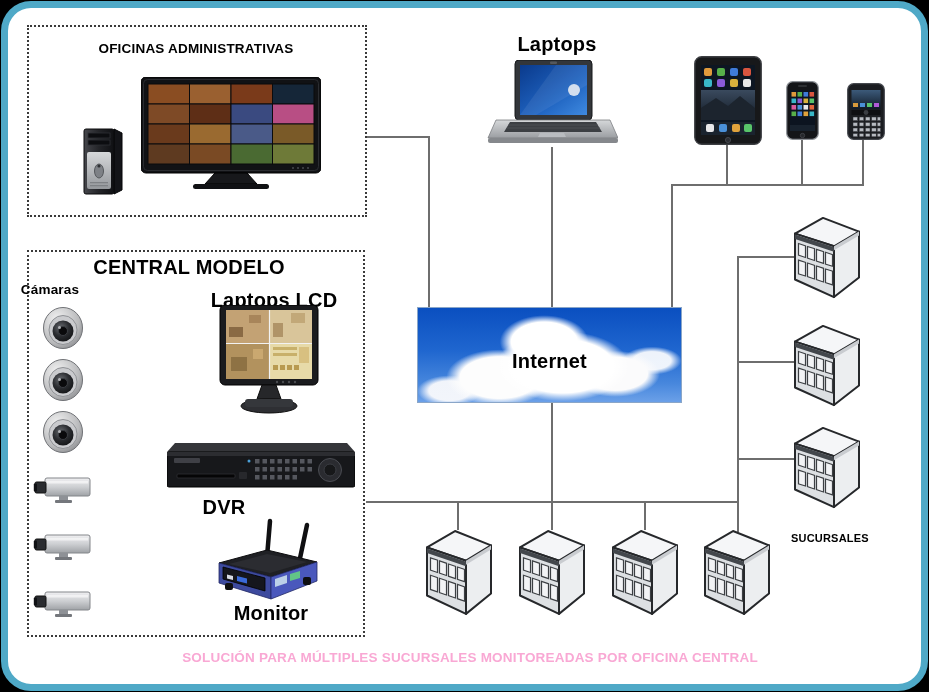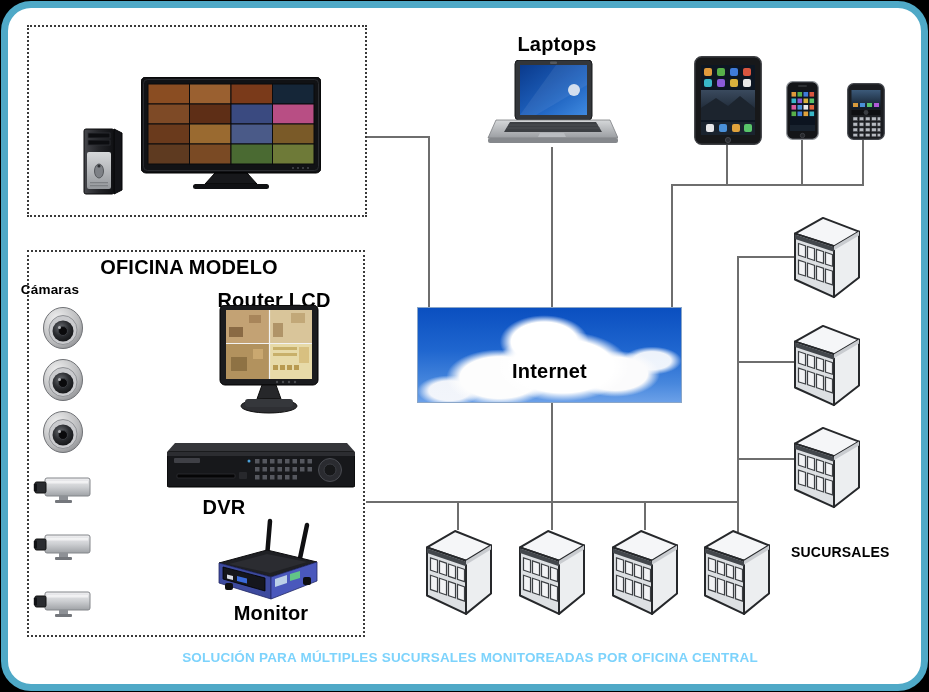--- a/index.html
+++ b/index.html
@@ -27,24 +27,24 @@
     border:1px solid #8aa6c8;box-sizing:border-box;
     background:
       radial-gradient(60px 36px at 48% 36%, #ffffff 55%, rgba(255,255,255,0) 74%),
       radial-gradient(88px 46px at 55% 62%, #ffffff 58%, rgba(255,255,255,0) 76%),
       radial-gradient(72px 38px at 31% 74%, #fdfdfd 55%, rgba(255,255,255,0) 74%),
       radial-gradient(62px 32px at 75% 70%, #fbfbfc 52%, rgba(255,255,255,0) 72%),
       radial-gradient(46px 22px at 12% 88%, rgba(250,250,252,.95) 45%, rgba(255,255,255,0) 70%),
       radial-gradient(42px 20px at 89% 56%, rgba(255,255,255,.92) 45%, rgba(255,255,255,0) 70%),
       linear-gradient(180deg, #0a4fc0 0%, #1f66cf 45%, #4787dd 80%, #6ba0e8 100%);
   }
-  .cloud .lbl{top:52px;left:50%;}
+  .cloud .lbl{top:42px;left:50%;}
   .icon svg{display:block;width:100%;height:100%;}
   .caption{position:absolute;left:470px;top:650px;transform:translateX(-50%);
-    font-weight:bold;font-size:13.5px;color:#7dd3fc;white-space:nowrap;letter-spacing:.2px;}
+    font-weight:bold;font-size:13.5px;color:#f9a8d4;white-space:nowrap;letter-spacing:.2px;}
 </style>
 </head>
 <body>
 
 <div id="canvas">
   <div class="frame"></div>
 
   <div id="lines">
       <div class="hl" style="left: 366px; top: 136px; width: 63px;"></div>
       <div class="vl" style="left: 428px; top: 136px; height: 171px;"></div>
@@ -70,27 +70,28 @@
       <div class="hl" style="left: 90px; top: 602px; width: 43px;"></div>
       <div class="vl" style="left: 132px; top: 319px; height: 285px;"></div>
       <div class="hl" style="left: 132px; top: 462px; width: 38px;"></div>
       <div class="vl" style="left: 274px; top: 412px; height: 36px;"></div>
       <div class="vl" style="left: 274px; top: 489px; height: 66px;"></div>
     </div>
 
   <div class="dotted-box" style="left:27px;top:25px;width:340px;height:192px"></div>
   <div class="dotted-box" style="left:27px;top:250px;width:338px;height:387px"></div>
 
+  <div class="lbl" style="left:196px;top:41px;font-size:13.5px">OFICINAS ADMINISTRATIVAS</div>
   <div class="lbl" style="left:557px;top:33px">Laptops</div>
-  <div class="lbl" style="left:189px;top:256px">OFICINA MODELO</div>
+  <div class="lbl" style="left:189px;top:256px">CENTRAL MODELO</div>
   <div class="lbl" style="left:50px;top:282px;font-size:13.5px">Cámaras</div>
-  <div class="lbl" style="left:274px;top:289px">Router LCD</div>
+  <div class="lbl" style="left:274px;top:289px">Laptops LCD</div>
   <div class="lbl" style="left:224px;top:496px">DVR</div>
   <div class="lbl" style="left:271px;top:602px">Monitor</div>
-  <div class="lbl left" style="left:791px;top:544px;font-size:14px">SUCURSALES</div>
+  <div class="lbl left" style="left:791px;top:532px;font-size:11px">SUCURSALES</div>
   <div class="caption">SOLUCIÓN PARA MÚLTIPLES SUCURSALES MONITOREADAS POR OFICINA CENTRAL</div>
 
   <div class="cloud">
     <div class="lbl">Internet</div>
   </div>
 
   <div class="abs icon" style="left:80px;top:126px;width:46px;height:70px">
     <svg viewBox="0 0 46 70" preserveAspectRatio="none">
       <defs>
         <linearGradient id="g-tw" x1="0" y1="0" x2="1" y2="0">

